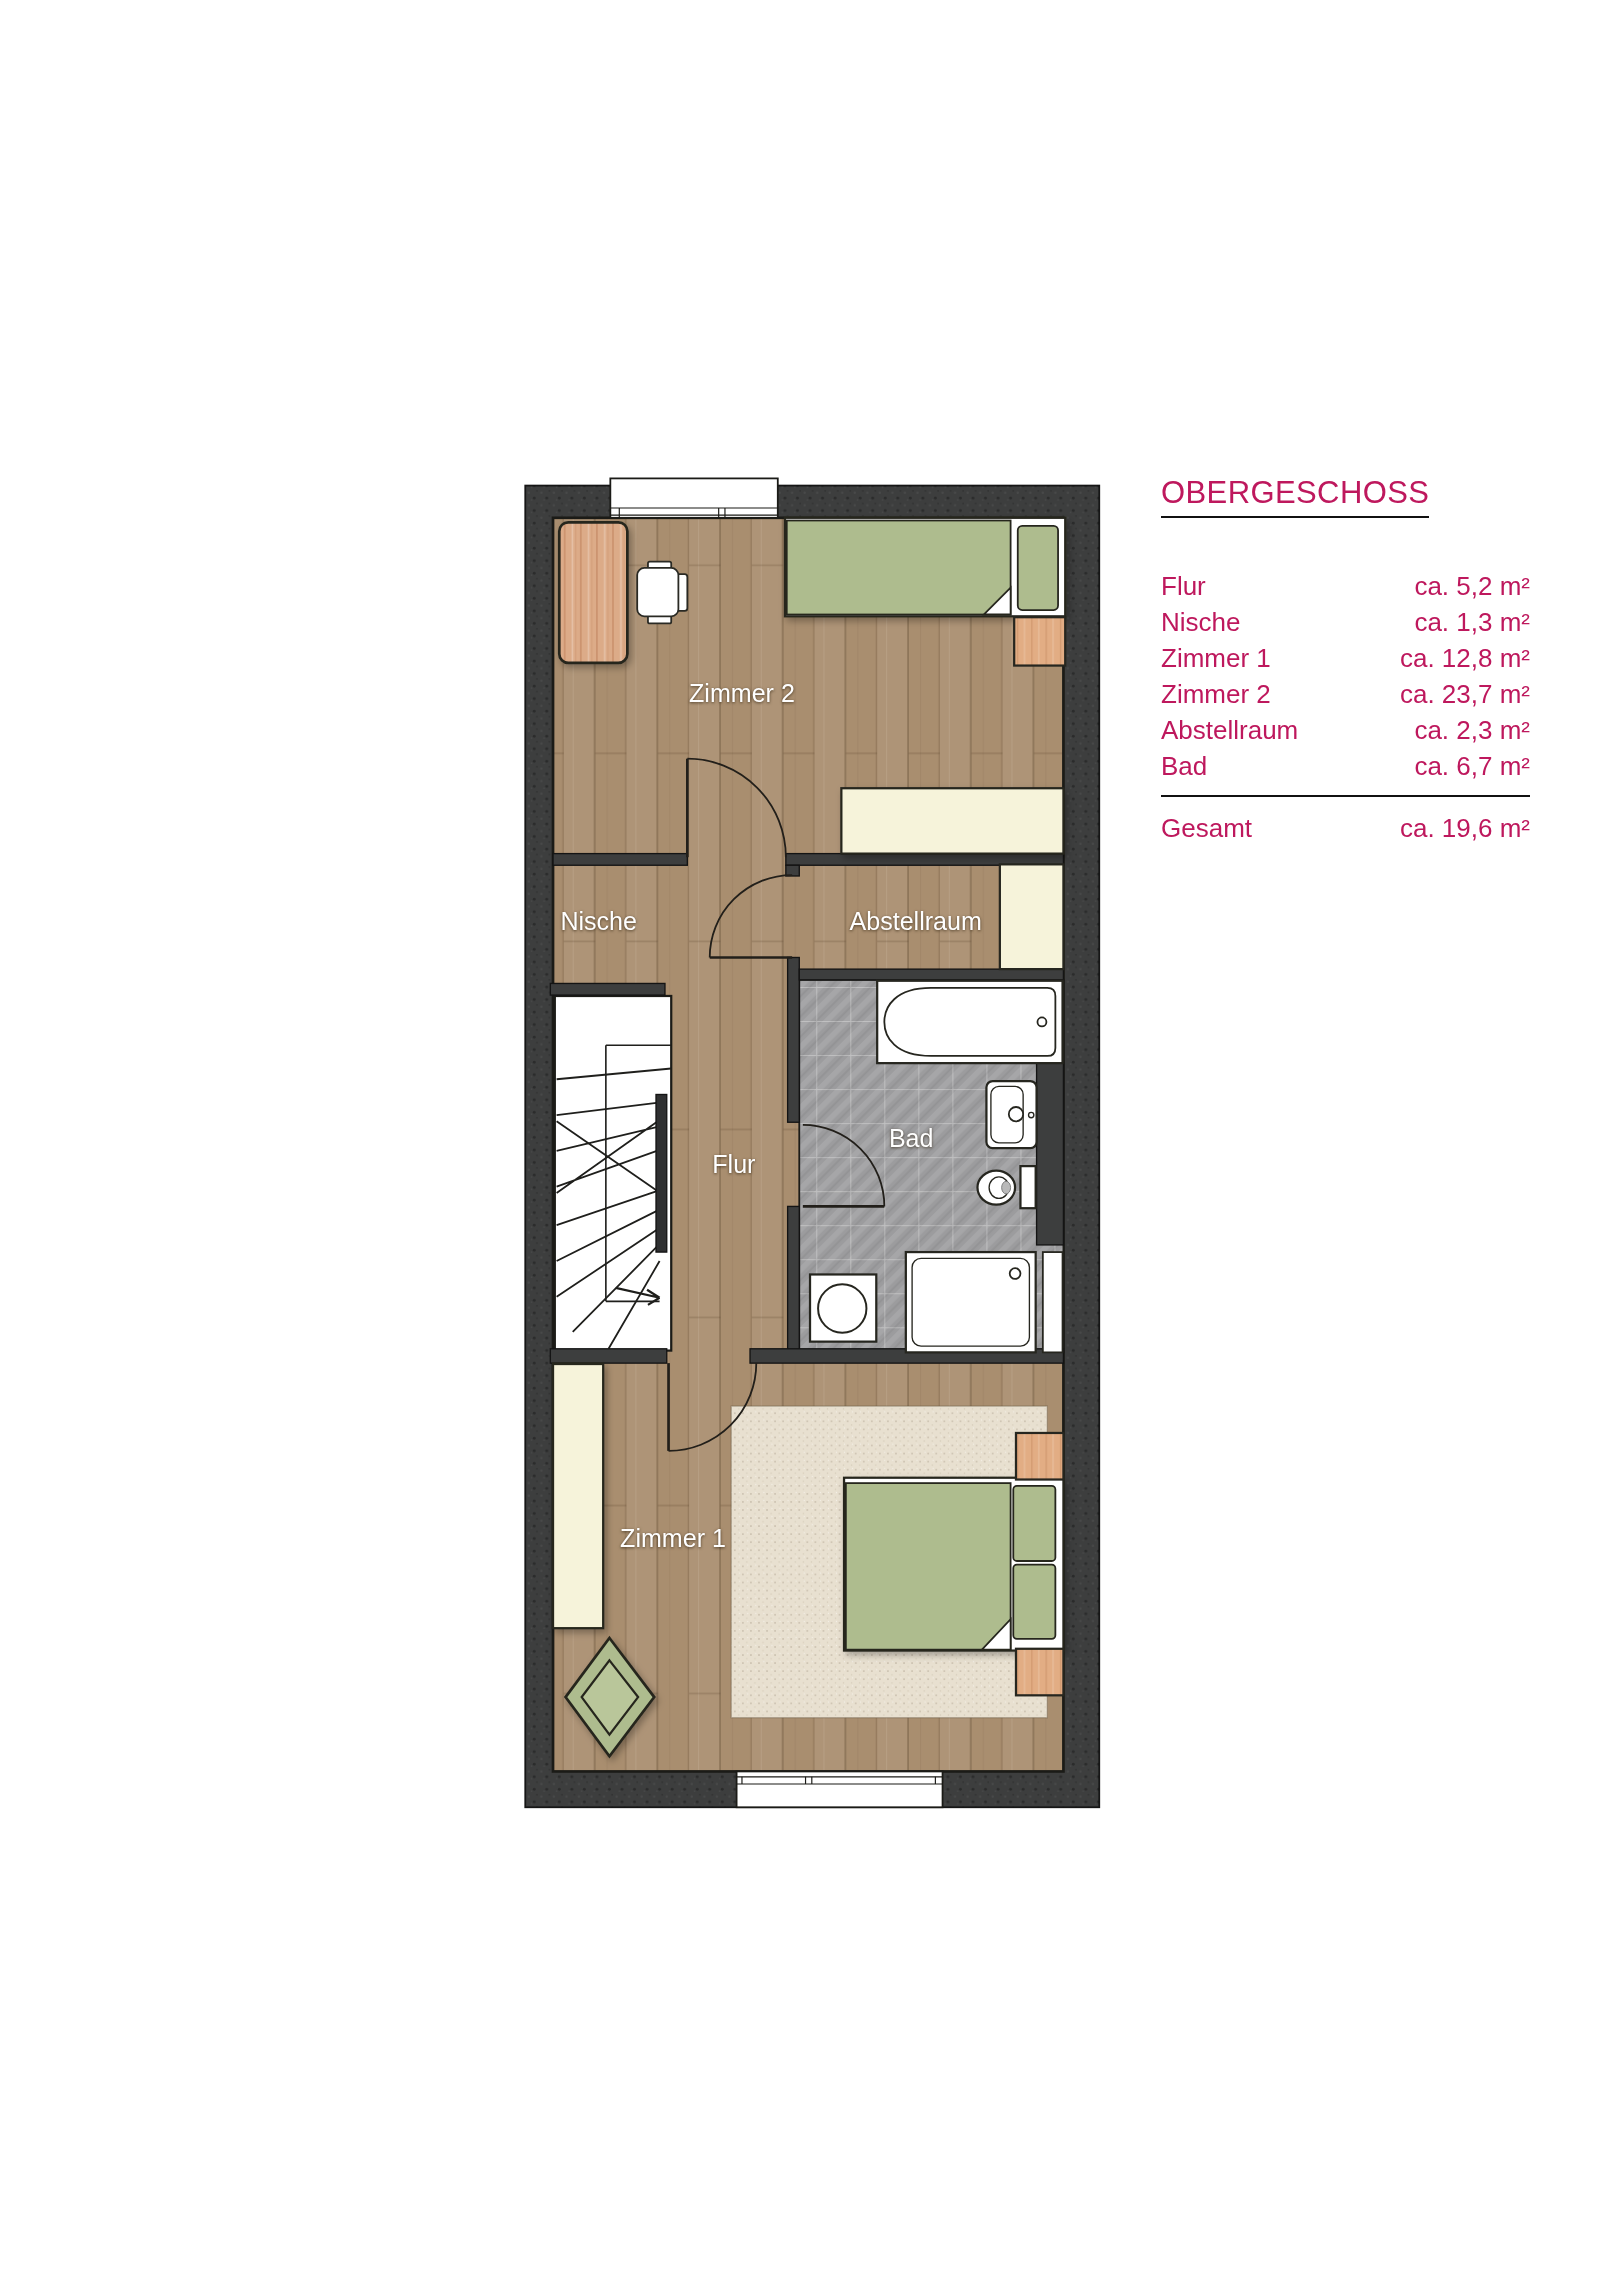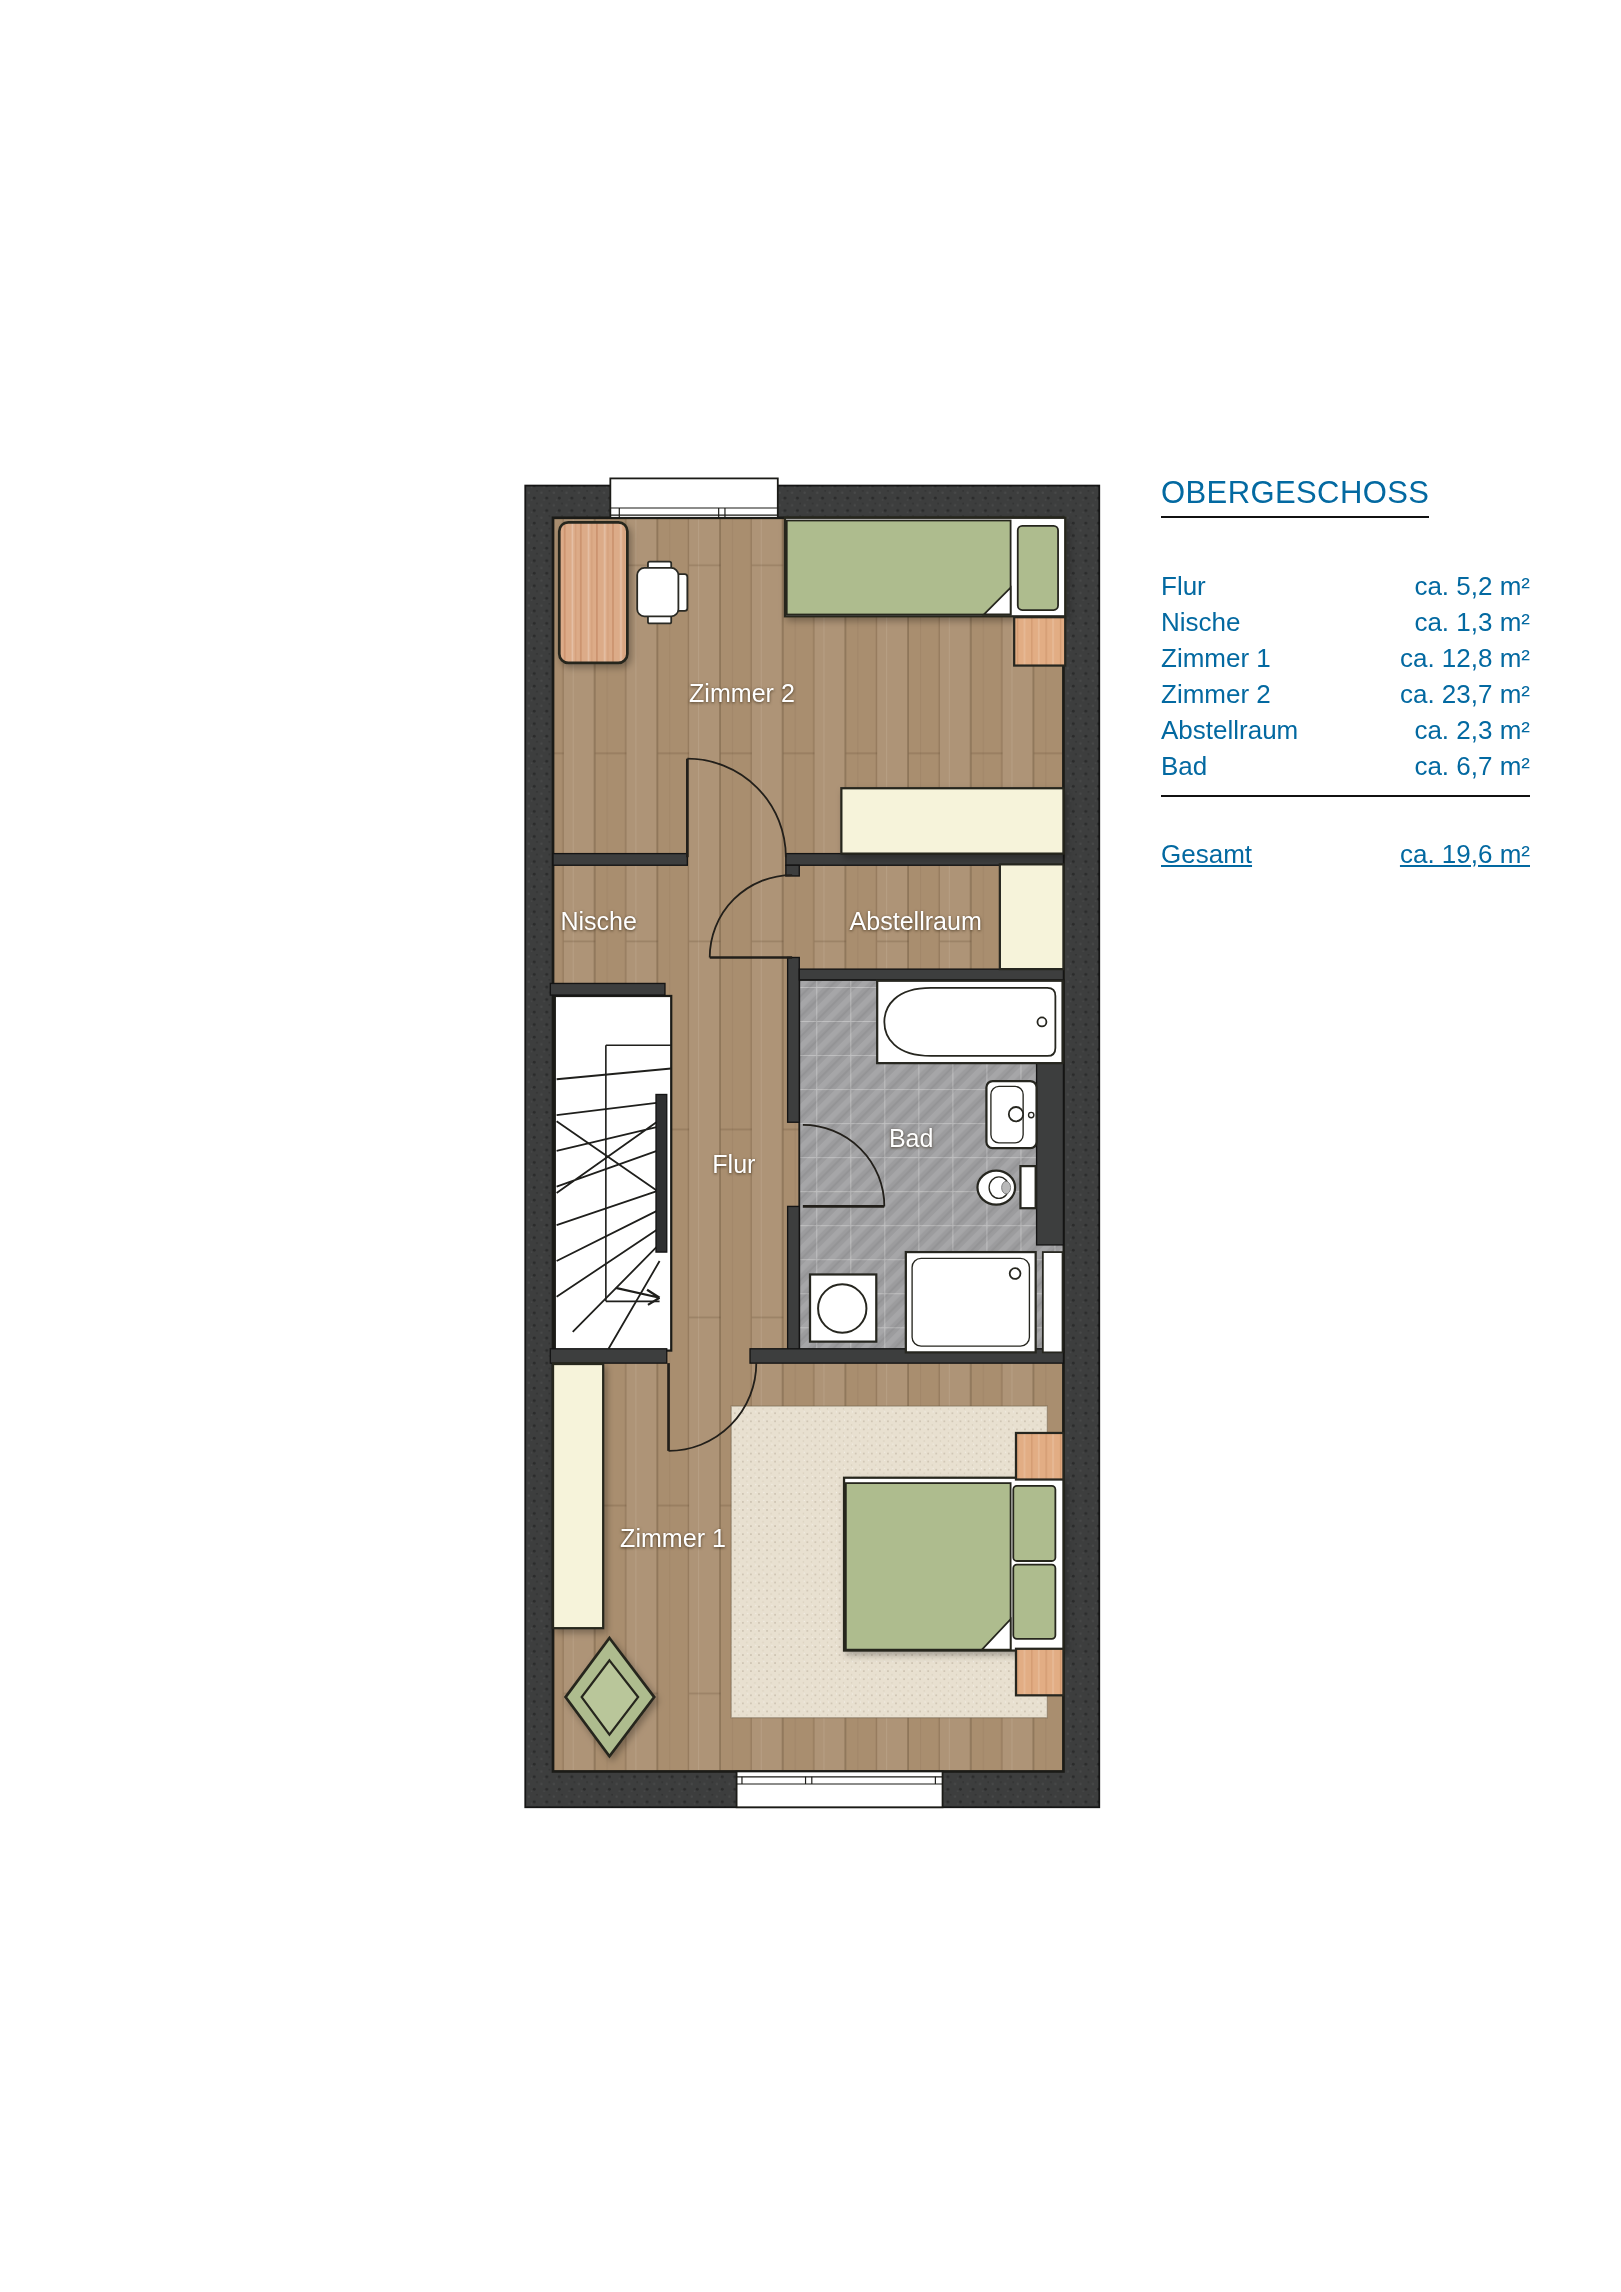--- a/index.html
+++ b/index.html
@@ -8,30 +8,30 @@
     font-family:"Liberation Sans", sans-serif; overflow:hidden;
   }
   .plan-svg { position:absolute; left:519px; top:473px; width:591px; height:1354px; }
   .room-label {
     font-family:"Liberation Sans", sans-serif;
     fill:#ffffff; font-size:28px;
     filter:drop-shadow(0 1.5px 1.5px rgba(45,32,14,.75));
   }
   .legend {
     position:absolute; left:1161px; top:475px; width:369px;
-    color:#0369a1;
+    color:#be185d;
   }
   .legend-title {
     display:inline-block; margin:0; font-size:31px; font-weight:400;
     letter-spacing:0.4px; padding-bottom:4.5px; border-bottom:2.7px solid #111;
   }
   .legend-rows { margin-top:50px; }
   .legend-row { display:flex; justify-content:space-between; height:36px; font-size:26px; line-height:36px; }
   .legend-sep { border-top:2.7px solid #111; margin-top:11.6px; }
-  .legend-total { margin-top:39px;text-decoration:underline; }
+  .legend-total { margin-top:13px; }
 </style>
 </head>
 <body>
 
 <div class="canvas">
 
   <svg class="plan-svg" viewBox="580 528 660 1512">
     <defs>
       <pattern id="speckle" width="14" height="14" patternUnits="userSpaceOnUse">
         <circle cx="3" cy="4" r="1.3" fill="rgba(255,255,255,.06)"></circle>

